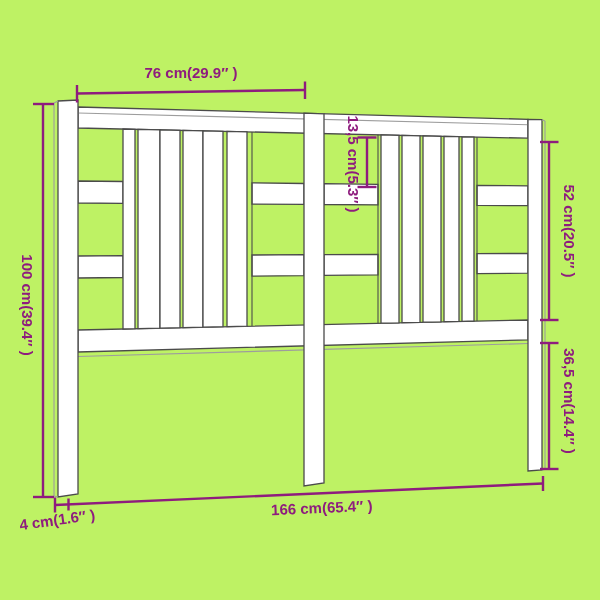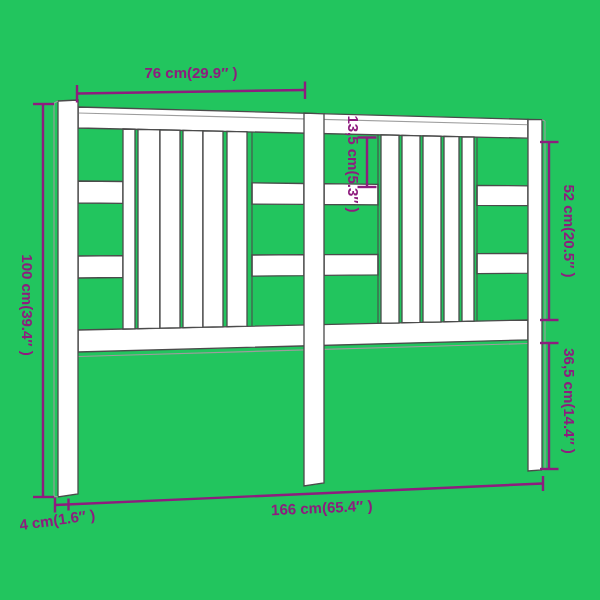--- a/index.html
+++ b/index.html
@@ -1,17 +1,17 @@
 <!DOCTYPE html>
 <html><head>
 <meta charset="utf-8">
 <style>
   html,body{margin:0;padding:0;background:#ffffff;}
   .canvas{
-    position:relative;width:600px;height:600px;background:#22c55e;
+    position:relative;width:600px;height:600px;background:#bef264;
     font-family:"Liberation Sans",sans-serif;overflow:hidden;
   }
   svg{display:block;}
   .outline{fill:#ffffff;stroke:#4b4b4b;stroke-width:1.3;stroke-linejoin:miter;}
   .thin{stroke:#4b4b4b;stroke-width:1.1;fill:none;}
   .lite{stroke:#9d9d9d;stroke-width:1.1;fill:none;}
   .dim{stroke:#8e1c7e;stroke-width:2.4;fill:none;stroke-linecap:butt;}
   .dimlabel{
     fill:#8e1c7e;font-size:15px;font-weight:bold;
     font-family:"Liberation Sans",sans-serif;letter-spacing:0px;

